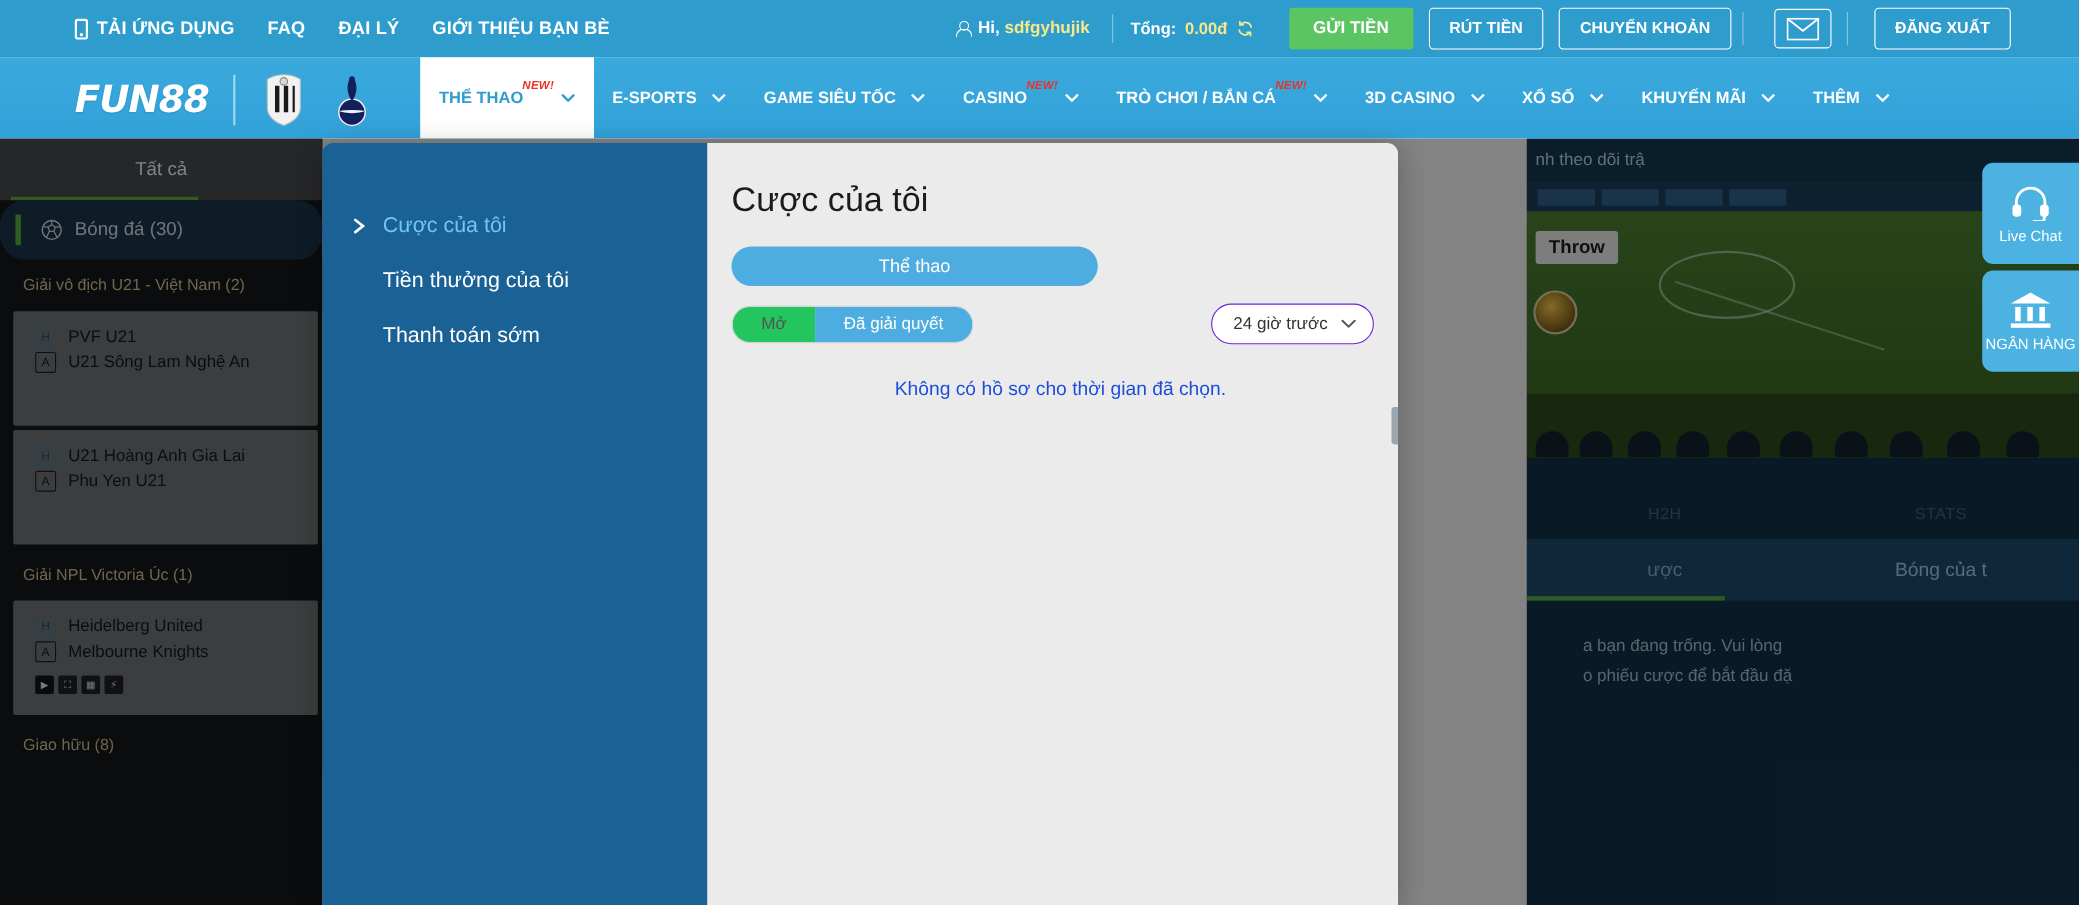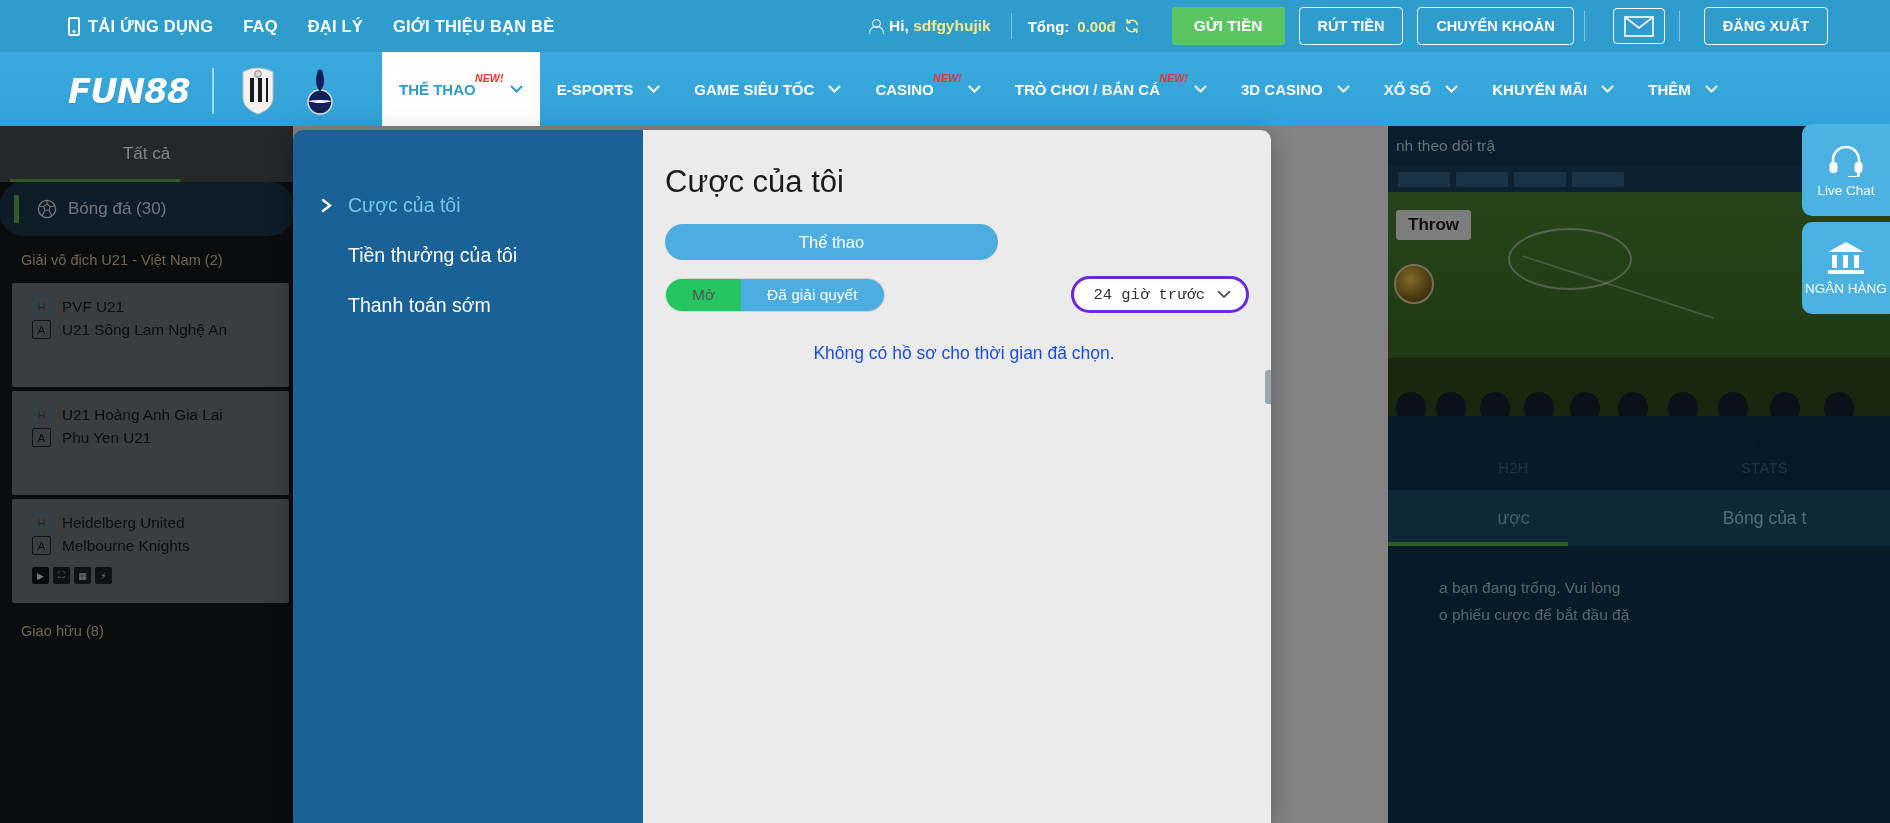--- a/index.html
+++ b/index.html
@@ -311,38 +311,38 @@
     border: 1px solid #d3d3d3; height: 34px; background: #fbfbfb;
   }
   .seg {
     display: flex; align-items: center; justify-content: center;
     padding: 0 26px; font-size: 15.5px; color: #555555; cursor: pointer;
     background: #22c55e;
   }
   .seg.active { background: #4eade0; color: #ffffff; font-weight: normal; }
   .time-select {
     margin-left: auto; height: 37px; min-width: 137px;
-    border: 3px solid #6d28d9; border-radius: 19px; background: #ffffff;
+    border: 1px solid #6d28d9; border-radius: 19px; background: #ffffff;
     display: flex; align-items: center; justify-content: space-between;
     padding: 0 15px 0 19px; gap: 12px; cursor: pointer;
-    color: #333333; font-size: 15.5px; font-family: Liberation Mono, monospace;
+    color: #333333; font-size: 15.5px;
   }
   .empty-msg {
     text-align: center; color: #1d4ed8; font-size: 17.5px;
     margin-top: 30px; padding-right: 8px;
   }
   .mute-ico {
     position: absolute; left: 622px; top: 240px;
     width: 32px; height: 34px; background: #9aa6b0; border-radius: 3px;
     display: flex; align-items: center; justify-content: center; cursor: pointer;
   }
 
   
   .rail {
-    position: absolute; right: 0; top: 124px; width: 88px; z-index: 40;
+    position: absolute; right: 0; top: 148px; width: 88px; z-index: 40;
   }
   .rail-btn {
     width: 88px; height: 92px; background: #4bb2e2; border-radius: 10px 0 0 10px;
     display: flex; flex-direction: column; align-items: center; justify-content: center;
     gap: 6px; cursor: pointer; margin-bottom: 6px;
   }
   .rail-label { color: #ffffff; font-size: 13.5px; font-weight: normal; white-space: nowrap; }
 </style>
 </head>
 <body>
@@ -540,20 +540,21 @@
         <div class="sb-row">
           <span class="ha-box home">H</span>
           <span class="sb-team">U21 Hoàng Anh Gia Lai</span>
         </div>
         <div class="sb-row">
           <span class="ha-box">A</span>
           <span class="sb-team">Phu Yen U21</span>
         </div>
       </div>
 
+      <div class="sb-league">Giải NPL Victoria Úc (1)</div>
       <div class="sb-match">
         <div class="sb-row">
           <span class="ha-box home">H</span>
           <span class="sb-team">Heidelberg United</span>
         </div>
         <div class="sb-row">
           <span class="ha-box">A</span>
           <span class="sb-team">Melbourne Knights</span>
         </div>
         <div class="sb-icons">

